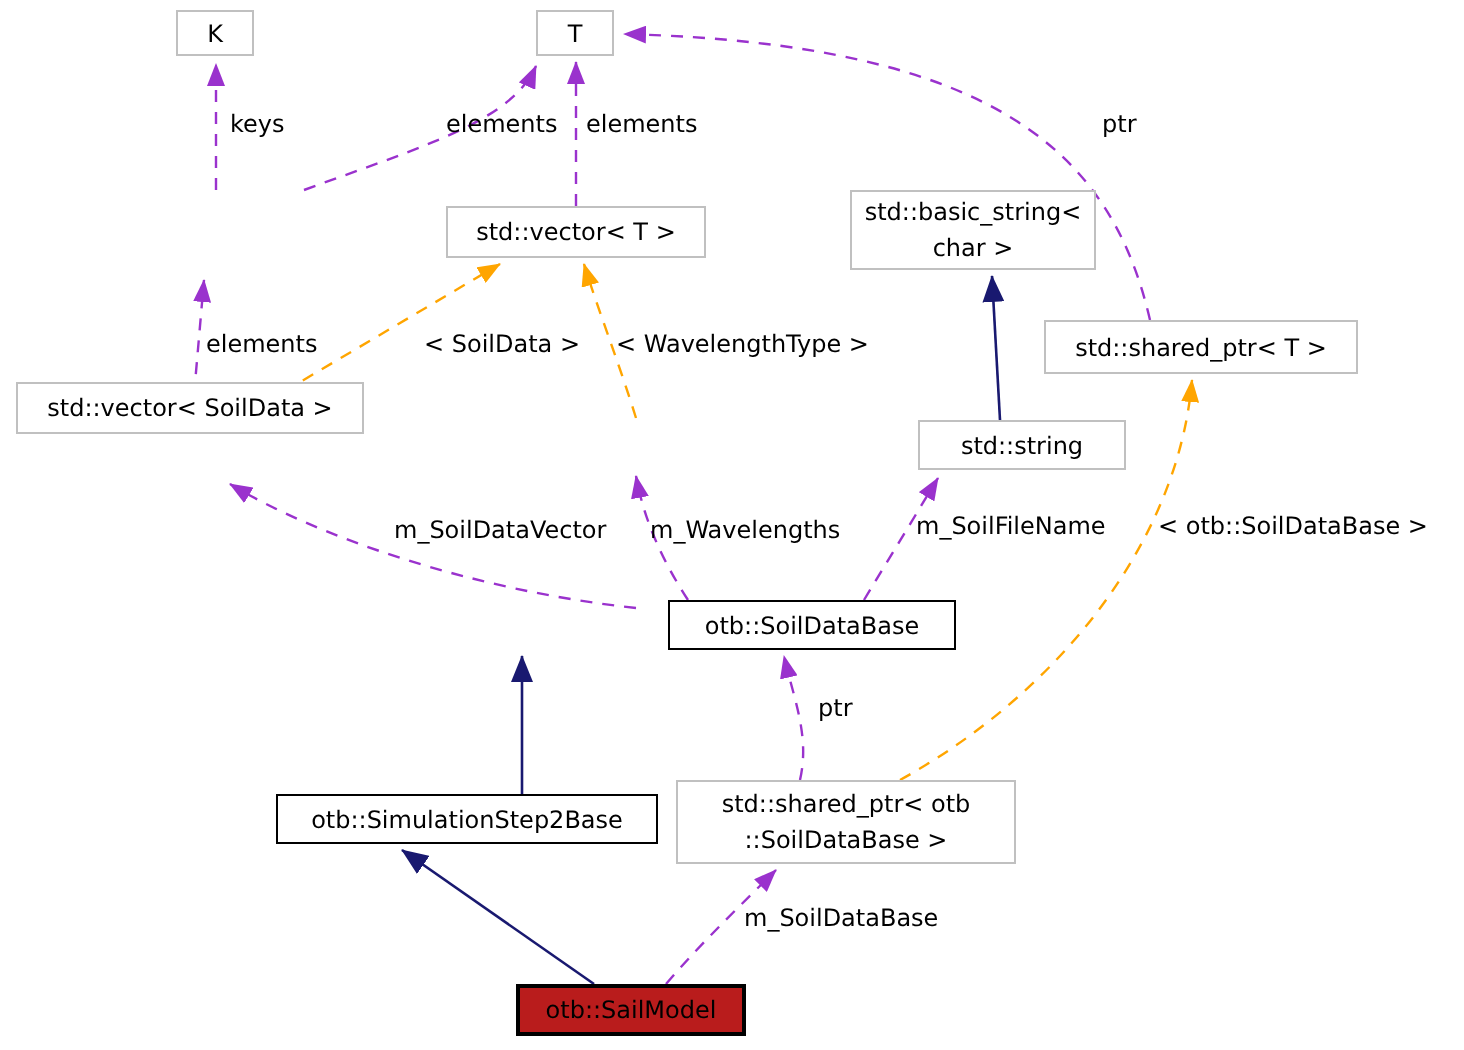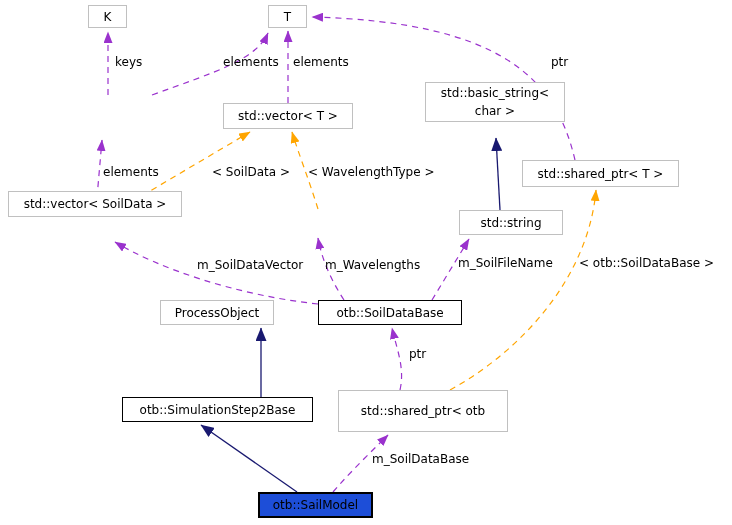--- a/index.html
+++ b/index.html
@@ -19,22 +19,22 @@
     box-sizing:border-box;
     display:flex;
     flex-direction:column;
     align-items:center;
     justify-content:center;
     font-size:12px;
     line-height:18px;
     text-align:center;
     white-space:nowrap;
   }
-  .node.documented{border:1.5px solid #000000;}
-  .node.current{border:2px solid #000000;background:#1d4ed8;}
+  .node.documented{border:1.5px solid #000000;margin-left:16px;}
+  .node.current{border:2px solid #000000;background:#b91c1c;}
   .elabel{
     position:absolute;
     font-size:12px;
     line-height:14px;
     white-space:nowrap;
     color:#000;
   }
 </style>
 </head>
 <body>
@@ -76,41 +76,39 @@
 
   <div class="node" style="left:88px;top:5px;width:39px;height:23px;">
     <div>K</div>
   </div>
   <div class="node" style="left:268px;top:5px;width:39px;height:23px;">
     <div>T</div>
   </div>
   <div class="node" style="left:223px;top:103px;width:130px;height:26px;">
     <div>std::vector&lt; T &gt;</div>
   </div>
-  <div class="node" style="left:425px;top:82px;width:140px;height:40px;">
+  <div class="node" style="left:425px;top:95px;width:123px;height:40px;">
     <div>std::basic_string&lt;</div>
     <div>char &gt;</div>
   </div>
   <div class="node" style="left:522px;top:160px;width:157px;height:27px;text-align:center;">
     <div>std::shared_ptr&lt; T &gt;</div>
   </div>
   <div class="node" style="left:8px;top:191px;width:174px;height:26px;">
     <div>std::vector&lt; SoilData &gt;</div>
   </div>
   <div class="node" style="left:459px;top:210px;width:104px;height:25px;">
     <div>std::string</div>
   </div>
-  <div class="node" style="left:160px;top:300px;width:114px;height:25px;">
-    <div>ProcessObject</div>
-  </div>
   <div class="node documented" style="left:318px;top:300px;width:144px;height:25px;">
     <div>otb::SoilDataBase</div>
   </div>
   <div class="node" style="left:338px;top:390px;width:170px;height:42px;">
     <div>std::shared_ptr&lt; otb</div>
+    <div>::SoilDataBase &gt;</div>
   </div>
   <div class="node documented" style="left:122px;top:397px;width:191px;height:25px;">
     <div>otb::SimulationStep2Base</div>
   </div>
   <div class="node current" style="left:258px;top:492px;width:115px;height:26px;">
     <div>otb::SailModel</div>
   </div>
 
   <span class="elabel" style="left:115px;top:55px;">keys</span>
   <span class="elabel" style="left:223px;top:55px;">elements</span>

